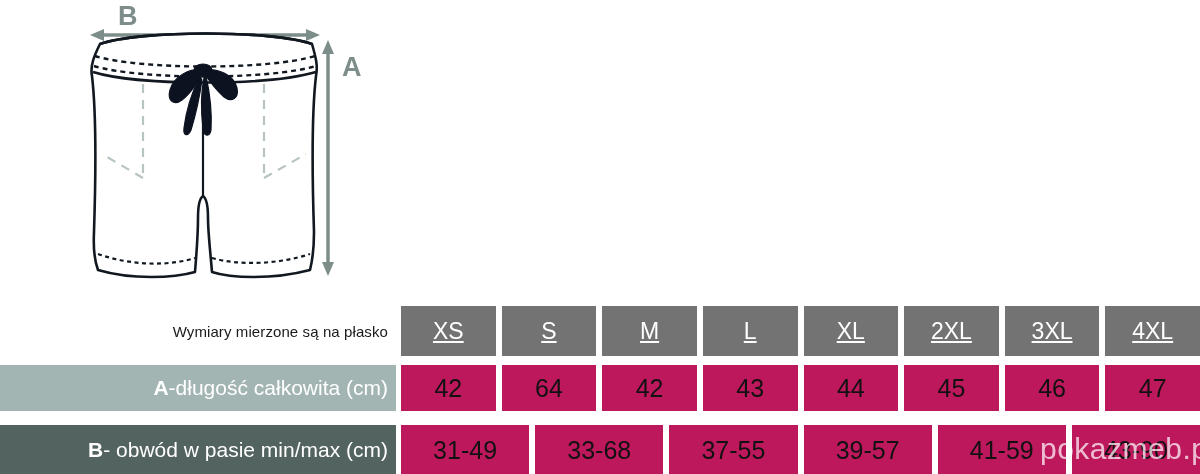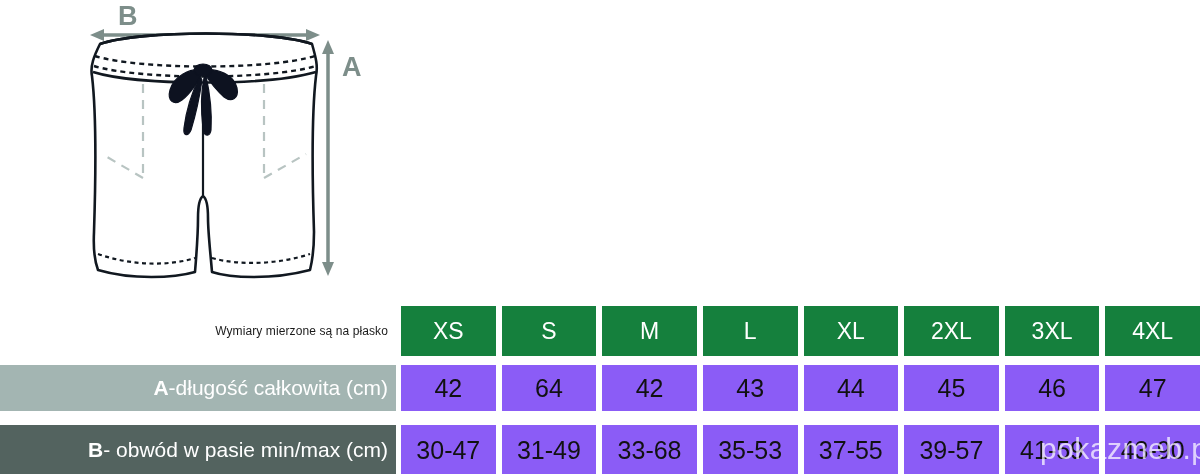--- a/index.html
+++ b/index.html
@@ -56,21 +56,21 @@
     flex: 0 0 396px;
     display: flex;
     align-items: center;
     justify-content: flex-end;
     padding-right: 8px;
   }
 
   .label-note {
     background: #ffffff;
     color: #1a1a1a;
-    font-size: 12px;
+    font-size: 15px;
     letter-spacing: 0.1px;
     text-align: right;
   }
 
   .label-a {
     background: #a3b5b2;
     color: #ffffff;
     font-size: 21px;
   }
 
@@ -92,27 +92,28 @@
   .cell {
     flex: 1 1 0;
     display: flex;
     align-items: center;
     justify-content: center;
     font-size: 23px;
     white-space: nowrap;
   }
 
   .cell-head {
-    background: #15803d;
+    background: #737373;
     color: #ffffff;
     font-size: 23px;
+    text-decoration: underline;
   }
 
   .cell-data {
-    background: #8b5cf6;
+    background: #be185d;
     color: #111111;
     font-size: 25px;
   }
 
   .row-b .cell-data { font-size: 25px; }
 
   
   #watermark {
     position: absolute;
     left: 1040px;
@@ -238,24 +239,22 @@
         <div class="cell cell-data">47</div>
       </div>
     </div>
 
     <div class="trow row-b">
       <div class="label-cell label-b">
         <span class="bold">B</span>
           <span>- obwód w pasie min/max (cm)</span>
       </div>
       <div class="cells">
-        <div class="cell cell-data">30-47</div>
         <div class="cell cell-data">31-49</div>
         <div class="cell cell-data">33-68</div>
-        <div class="cell cell-data">35-53</div>
         <div class="cell cell-data">37-55</div>
         <div class="cell cell-data">39-57</div>
         <div class="cell cell-data">41-59</div>
         <div class="cell cell-data">43-90</div>
       </div>
     </div>
 
   </div>
 
   <div id="watermark">pokazmeb.pl</div>

